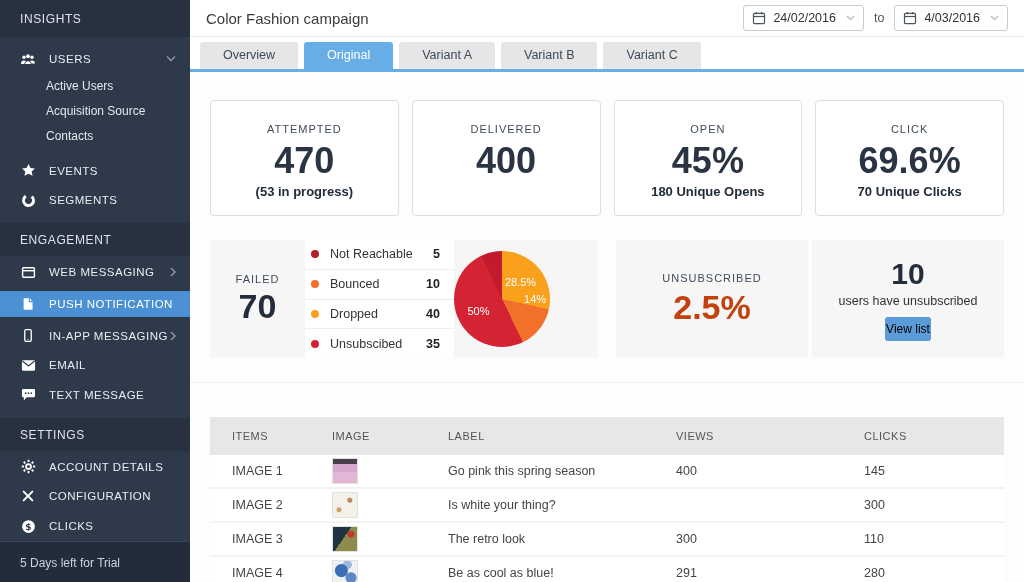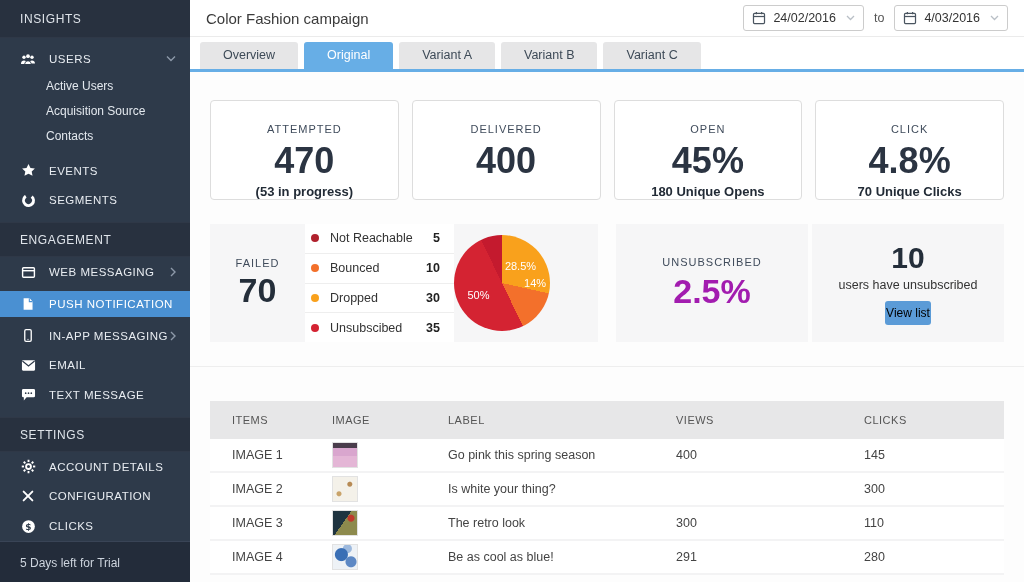--- a/index.html
+++ b/index.html
@@ -32,21 +32,21 @@
   .to-label { font-size:12.5px; color:#555; margin:12px 10px; }
 
   .tabbar { background:#fff; padding:5px 10px 0; border-bottom:3px solid #67aee6; display:flex; gap:6px; }
   .tab { padding:6px 23px 7px; background:#e6e6e7; border-radius:3px 3px 0 0; font-size:12.5px; color:#3d4a57; cursor:pointer; }
   .tab.active { background:#67aee6; color:#fff; }
 
   .content { padding:28px 20px 0; }
 
   
   .stats-row { display:flex; gap:13px; }
-  .card { flex:1; background:#fff; border:1px solid #ddd; border-radius:4px; height:100px; display:flex; flex-direction:column; align-items:center; padding-top:22px; }
+  .card { flex:1; background:#fff; border:1px solid #ddd; border-radius:4px; height:116px; display:flex; flex-direction:column; align-items:center; padding-top:22px; }
   .card .lbl { font-size:11px; letter-spacing:1px; color:#3f4b5b; }
   .card .val { font-size:36px; font-weight:600; color:#2b3442; line-height:1.15; margin-top:5px; }
   .card .sub { font-size:13px; font-weight:700; color:#222b36; margin-top:3px; min-height:16px; }
 
   
   .row2 { display:flex; gap:18px; margin-top:24px; height:118px; }
   .row2 .left, .row2 .right { flex:1; display:flex; }
   .failed-block { width:95px; background:#f6f6f7; display:flex; flex-direction:column; align-items:center; justify-content:center; }
   .failed-block .lbl { font-size:11px; letter-spacing:1px; color:#3f4b5b; }
   .failed-block .val { font-size:34px; font-weight:600; color:#242e3a; margin-top:2px; }
@@ -57,21 +57,21 @@
   .legend-lbl { font-size:12.5px; color:#333; flex:1; }
   .legend-val { font-size:12.5px; font-weight:700; color:#222; }
   .pie-block { width:144px; background:#f6f6f7; display:flex; align-items:center; justify-content:flex-start; }
   .pie { width:96px; height:96px; border-radius:50%; position:relative; }
   .pie-lbl { position:absolute; font-size:11px; color:#fff; }
   .pie-lbl.a { top:26%; left:53%; }
   .pie-lbl.b { top:44%; left:73%; }
   .pie-lbl.c { top:56%; left:14%; }
   .unsub-panel { flex:1; background:#f6f6f7; display:flex; flex-direction:column; align-items:center; justify-content:center; margin-right:4px; }
   .unsub-panel .lbl { font-size:11px; letter-spacing:1px; color:#3f4b5b; }
-  .unsub-panel .val { font-size:34px; font-weight:600; color:#a21caf; margin-top:4px; }
+  .unsub-panel .val { font-size:34px; font-weight:600; color:#c2410c; margin-top:4px; }
   .users-panel { flex:1; background:#f6f6f7; display:flex; flex-direction:column; align-items:center; justify-content:center; }
   .users-panel .val { font-size:30px; font-weight:600; color:#242e3a; }
   .users-panel .txt { font-size:12.5px; color:#333; margin:3px 0 9px; }
   .btn-viewlist { background:#5b9bd7; color:#000000; border:none; border-radius:3px; font-size:12px; padding:5px 1px; font-family:inherit; cursor:pointer; }
 
   .divider { border-top:1px solid #eee; margin:24px -20px 0; }
 
   
   .table { margin-top:34px; }
   .t-head { display:flex; align-items:center; background:#e7e7e8; height:38px; font-size:11px; letter-spacing:.5px; color:#555; }
@@ -305,21 +305,21 @@
         <div class="val">400</div>
         <div class="sub"></div>
       </div>
       <div class="card">
         <div class="lbl">OPEN</div>
         <div class="val">45%</div>
         <div class="sub">180 Unique Opens</div>
       </div>
       <div class="card">
         <div class="lbl">CLICK</div>
-        <div class="val">4.8%</div>
+        <div class="val">69.6%</div>
         <div class="sub">70 Unique Clicks</div>
       </div>
     </div>
 
     <div class="row2">
       <div class="left">
         <div class="failed-block">
           <div class="lbl">FAILED</div>
           <div class="val">70</div>
         </div>
@@ -330,21 +330,21 @@
             <span class="legend-val">5</span>
           </div>
           <div class="legend-row">
             <span class="dot" style="background: rgb(243, 112, 43);"></span>
             <span class="legend-lbl">Bounced</span>
             <span class="legend-val">10</span>
           </div>
           <div class="legend-row">
             <span class="dot" style="background: rgb(249, 161, 28);"></span>
             <span class="legend-lbl">Dropped</span>
-            <span class="legend-val">30</span>
+            <span class="legend-val">40</span>
           </div>
           <div class="legend-row">
             <span class="dot" style="background: rgb(212, 35, 50);"></span>
             <span class="legend-lbl">Unsubscibed</span>
             <span class="legend-val">35</span>
           </div>
         </div>
         <div class="pie-block">
           <div class="pie" style="background: conic-gradient(rgb(249, 161, 28) 0%, rgb(249, 161, 28) 28.5%, rgb(243, 112, 43) 28.5%, rgb(243, 112, 43) 42.8%, rgb(212, 35, 50) 42.8%, rgb(212, 35, 50) 92.8%, rgb(196, 26, 46) 92.8%, rgb(196, 26, 46) 100%);">
             <span class="pie-lbl a">28.5%</span>

